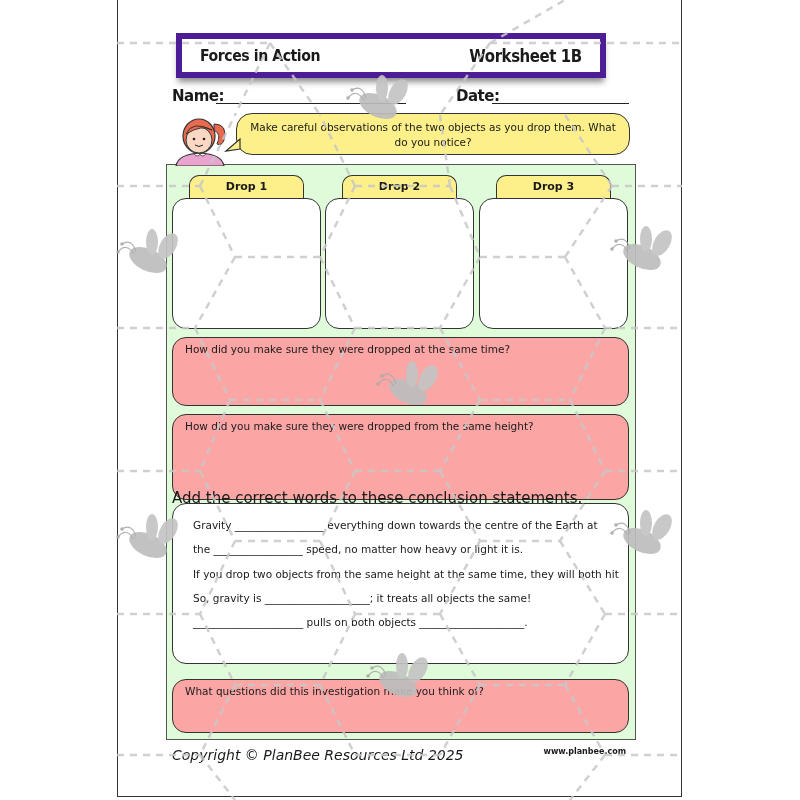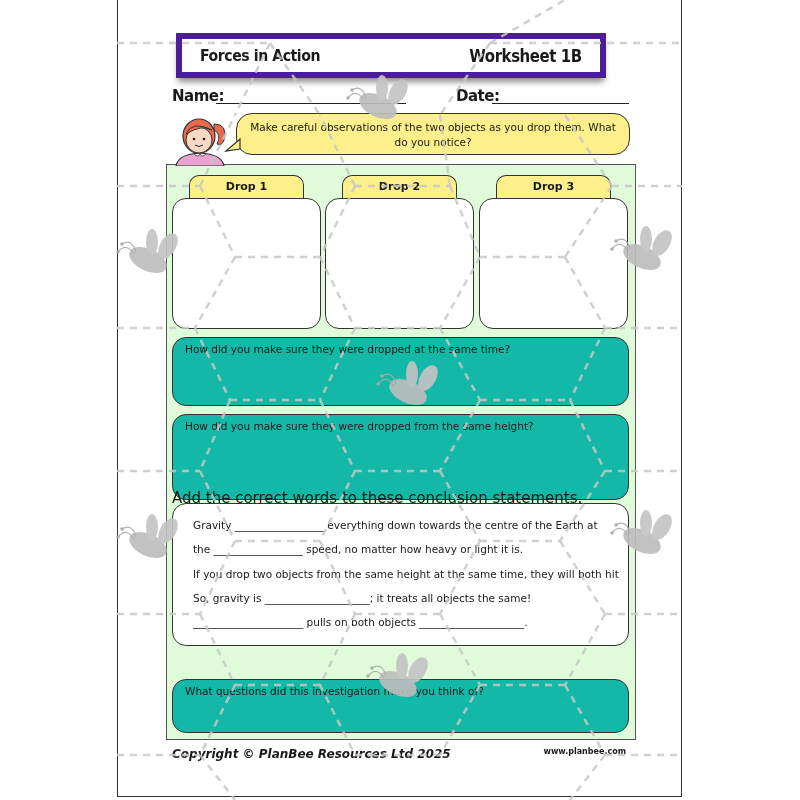--- a/index.html
+++ b/index.html
@@ -41,32 +41,32 @@
   .drop-tab {
     position: absolute; top: 175px; width: 115px; height: 24px; background: #fdf08a;
     border: 1.2px solid #333; border-bottom: none; border-radius: 10px 10px 0 0;
     font-size: 11px; font-weight: bold; text-align: center; line-height: 22px; box-sizing: border-box; z-index: 2;
   }
   .drop-box {
     position: absolute; top: 198px; width: 149px; height: 131px; background: #fff;
     border: 1.3px solid #333; border-radius: 14px; box-sizing: border-box; z-index: 2;
   }
   .q-box {
-    position: absolute; left: 172px; width: 457px; background: #14b8a6;
+    position: absolute; left: 172px; width: 457px; background: #fca5a5;
     border: 1.3px solid #333; border-radius: 14px; box-sizing: border-box;
     font-size: 10.5px; padding: 5px 12px; z-index: 2;
   }
   .instruction { position: absolute; left: 172px; top: 489px; font-size: 15px; z-index: 2; }
   .conclusion {
-    position: absolute; left: 172px; top: 503px; width: 457px; height: 143px; background: #fff;
+    position: absolute; left: 172px; top: 503px; width: 457px; height: 161px; background: #fff;
     border: 1.3px solid #333; border-radius: 14px; box-sizing: border-box; z-index: 2;
     padding: 9px 10px 0 20px; font-size: 10.5px;
   }
   .c-line { height: 24.3px; line-height: 24px; white-space: nowrap; }
-  .footer-left { position: absolute; left: 172px; top: 747px; font-size: 12px; font-weight: bold; font-style: italic; z-index: 2; text-align: center; }
+  .footer-left { position: absolute; left: 172px; top: 747px; font-size: 14px; font-weight: normal; font-style: italic; z-index: 2; text-align: center; }
   .footer-right { position: absolute; right: 174px; top: 747px; font-size: 8px; font-weight: bold; z-index: 2; }
 </style>
 </head>
 <body>
 
 <div class="page"></div>
 
 <div class="header-banner">
   <span class="hand header-title">Forces in Action</span>
   <span class="hand header-ws">Worksheet 1B</span>

